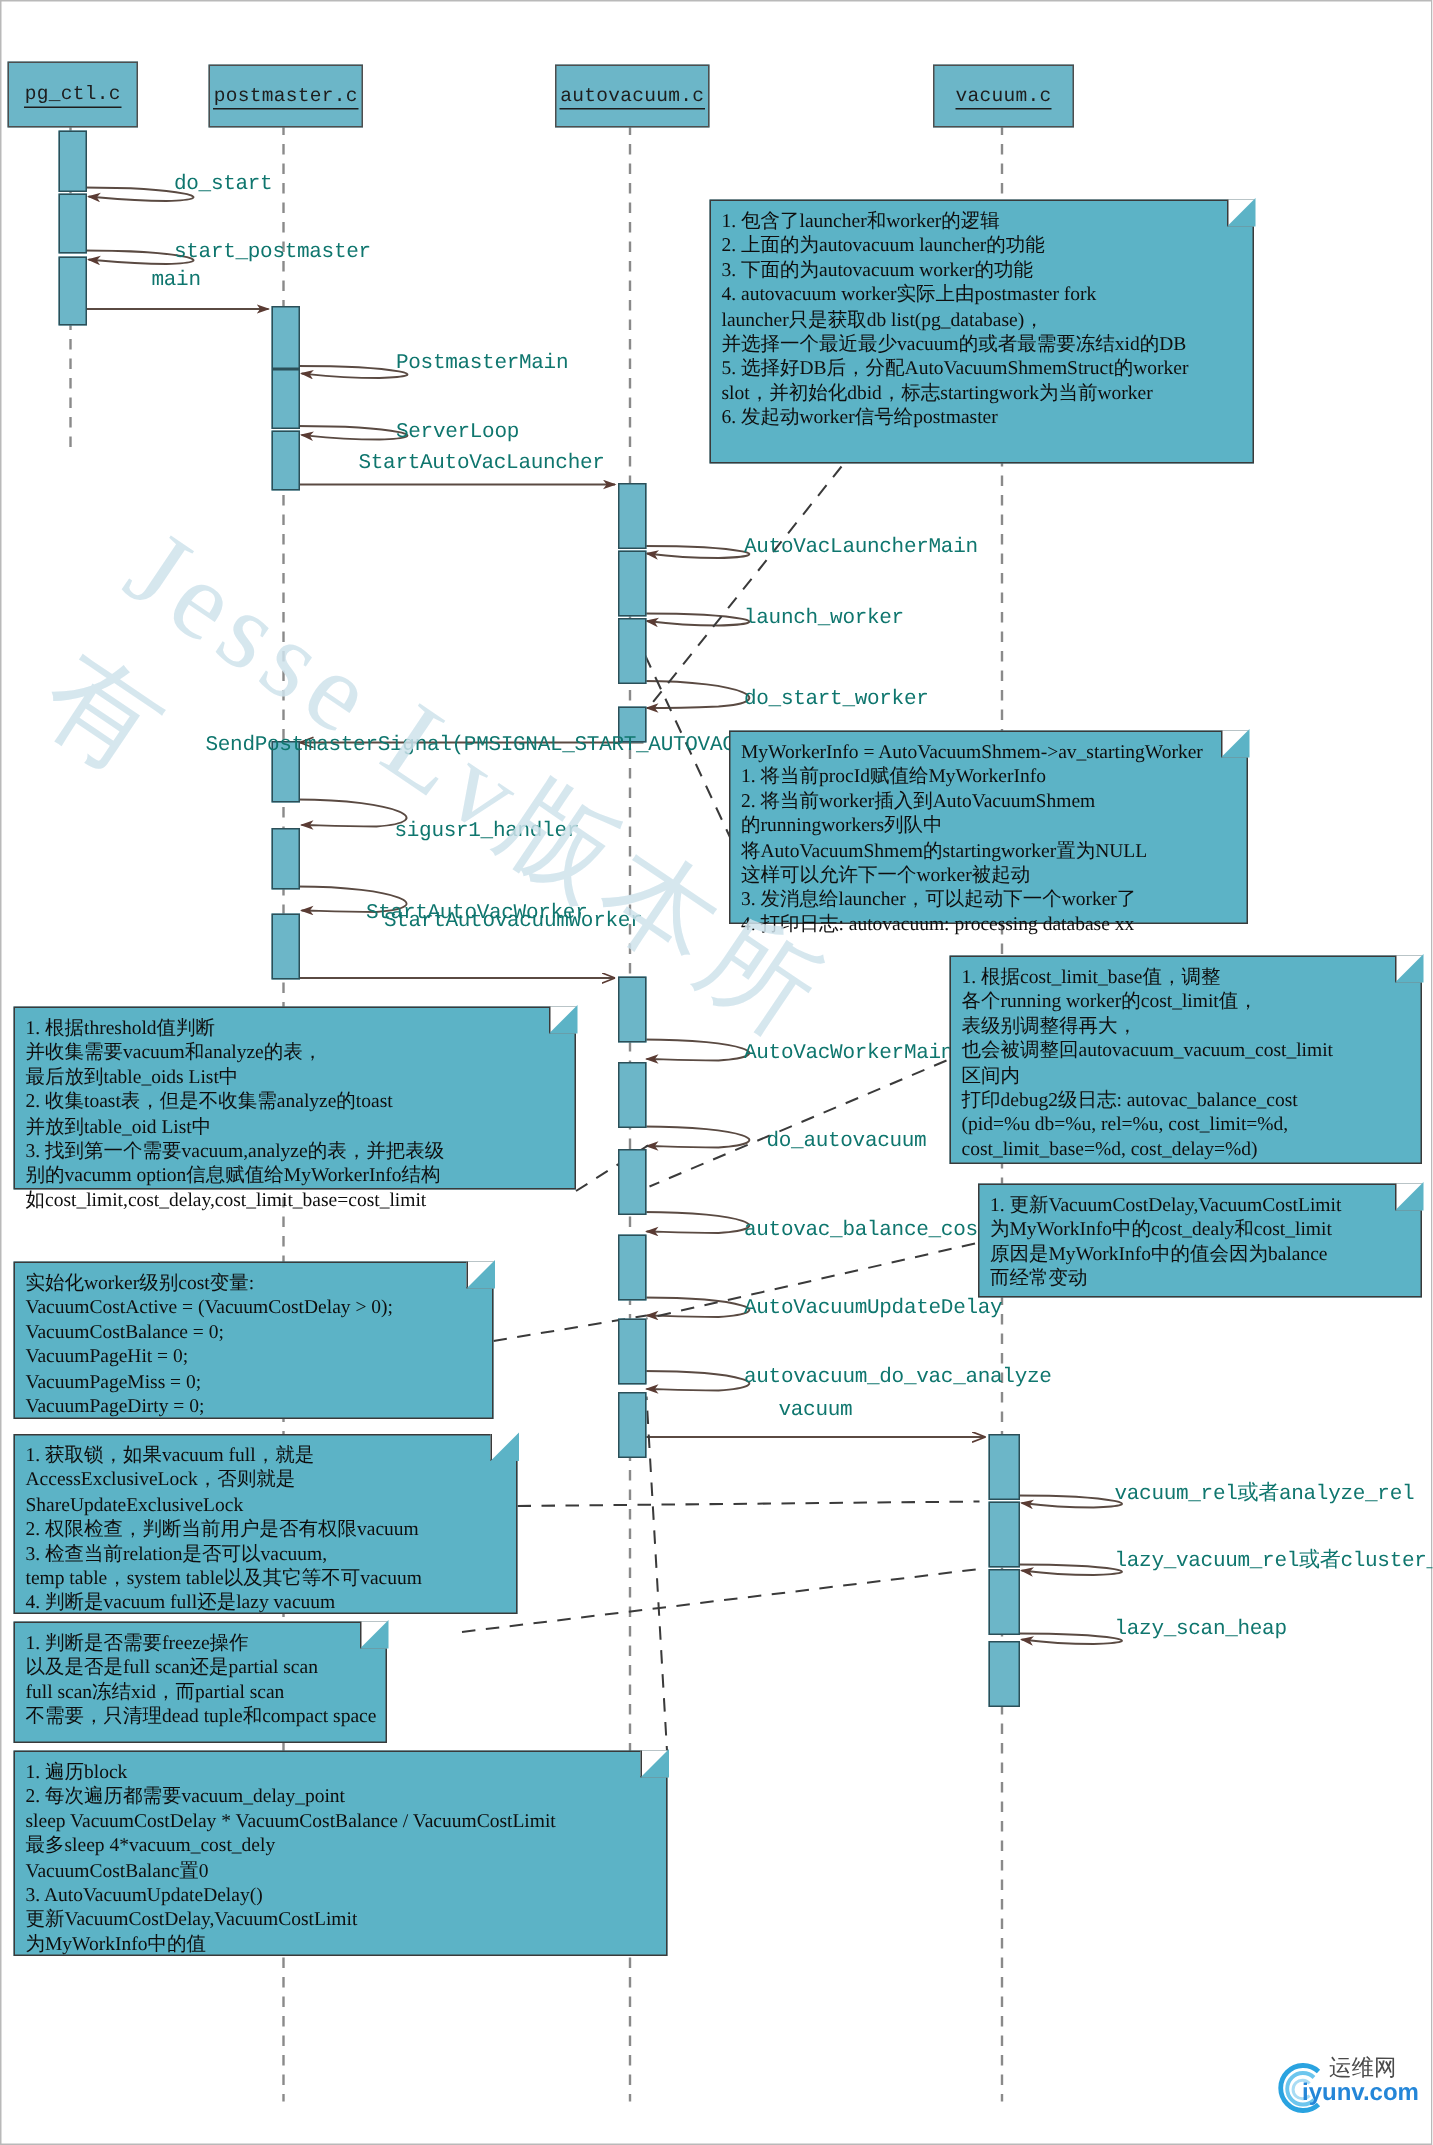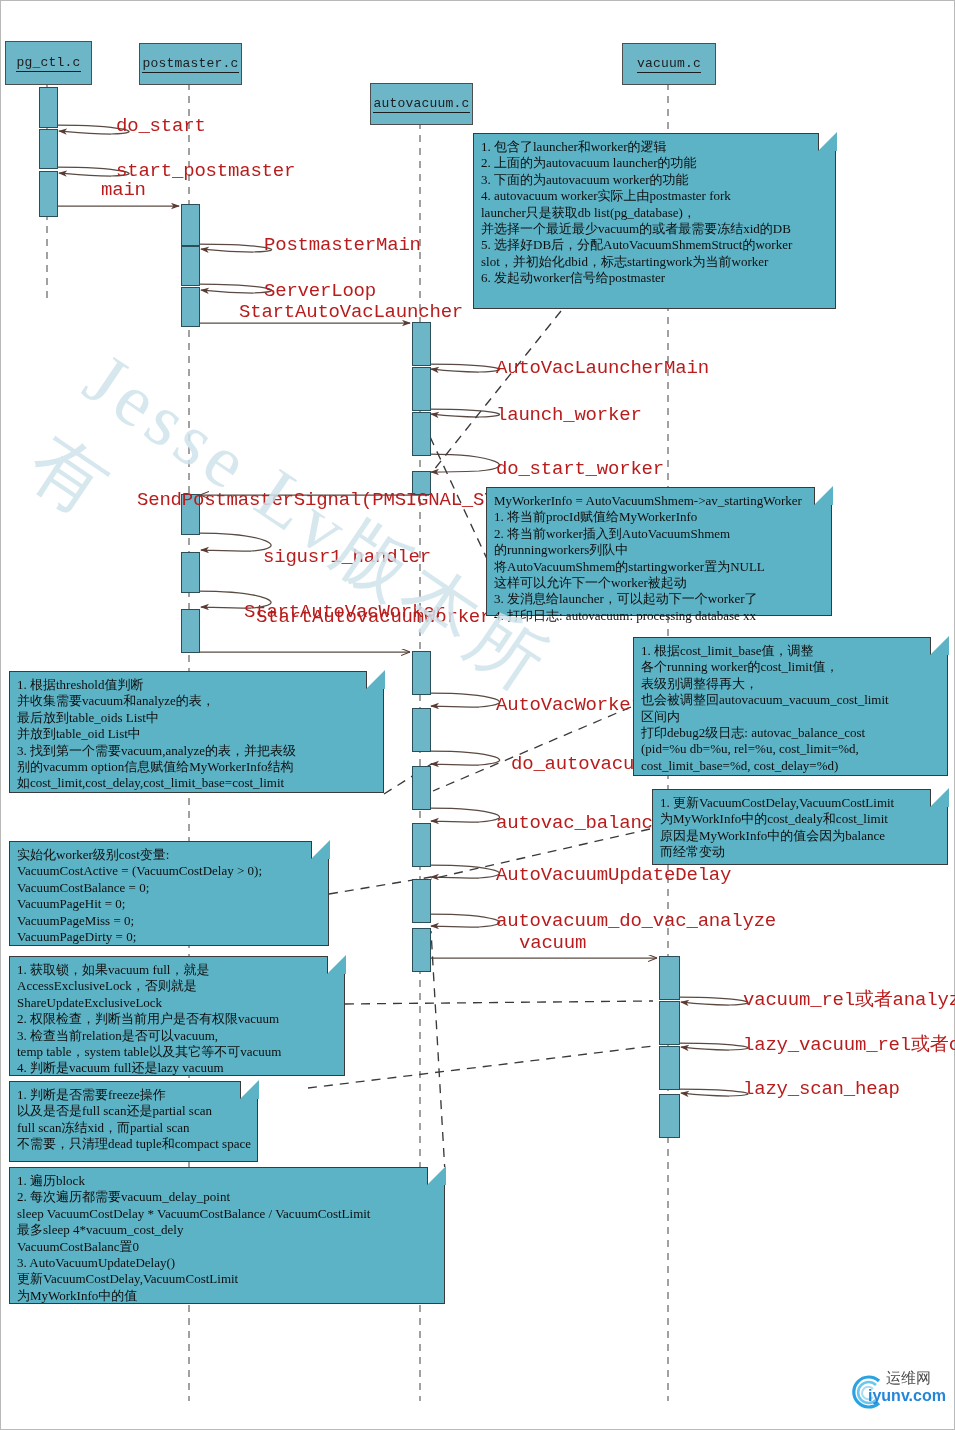--- a/index.html
+++ b/index.html
@@ -18,21 +18,21 @@
     display:flex;align-items:center;justify-content:center;
     font-size:14px;color:#1d1d1d;letter-spacing:.2px;
   }
   .lifehead span{border-bottom:1px solid #1d1d1d;padding-bottom:1px;
     font-family:"Liberation Mono","DejaVu Sans Mono",monospace;font-size:13px;}
 
   
   .act{position:absolute;background:#6cb6c8;border:1px solid #2b4f58;}
 
   
-  .msg{position:absolute;font-size:19px;color:#b91c1c;white-space:nowrap;
+  .msg{position:absolute;font-size:14px;color:#0f766e;white-space:nowrap;
        font-family:"Liberation Mono","DejaVu Sans Mono",monospace;letter-spacing:-.2px;}
 
   
   .note{
     position:absolute;background:#5cb3c6;border:1px solid #3a3a3a;
     font-size:13px;line-height:16.4px;color:#0e0e0e;
     padding:5px 7px 6px 7px;box-sizing:border-box;
     font-family:"Liberation Serif","DejaVu Serif",serif;
   }
   .note .ln{white-space:nowrap;}
@@ -144,21 +144,21 @@
       <line x1="444" y1="1172" x2="430" y2="930"></line>
     </g>
   </svg>
 
   <div class="lifehead" style="left:4px;top:40px;width:85px;height:42px;">
     <span>pg_ctl.c</span>
   </div>
   <div class="lifehead" style="left:138px;top:42px;width:101px;height:40px;">
     <span>postmaster.c</span>
   </div>
-  <div class="lifehead" style="left:369px;top:42px;width:101px;height:40px;margin-top:40px;">
+  <div class="lifehead" style="left:369px;top:42px;width:101px;height:40px;">
     <span>autovacuum.c</span>
   </div>
   <div class="lifehead" style="left:621px;top:42px;width:92px;height:40px;">
     <span>vacuum.c</span>
   </div>
 
   <div id="activations">
       <div class="act" style="left: 38px; top: 86px; width: 17px; height: 39px;"></div>
       <div class="act" style="left: 38px; top: 128px; width: 17px; height: 38px;"></div>
       <div class="act" style="left: 38px; top: 170px; width: 17px; height: 44px;"></div>
@@ -249,20 +249,21 @@
         <div class="ln">1. 更新VacuumCostDelay,VacuumCostLimit</div>
         <div class="ln">为MyWorkInfo中的cost_dealy和cost_limit</div>
         <div class="ln">原因是MyWorkInfo中的值会因为balance</div>
         <div class="ln">而经常变动</div>
       </div>
       <div class="note" style="left: 8px; top: 670px; width: 375px; height: 122px;">
         <div class="fold"></div>
         <div class="ln">1. 根据threshold值判断</div>
         <div class="ln">并收集需要vacuum和analyze的表，</div>
         <div class="ln">最后放到table_oids List中</div>
+        <div class="ln">2. 收集toast表，但是不收集需analyze的toast</div>
         <div class="ln">并放到table_oid List中</div>
         <div class="ln">3. 找到第一个需要vacuum,analyze的表，并把表级</div>
         <div class="ln">别的vacumm option信息赋值给MyWorkerInfo结构</div>
         <div class="ln">如cost_limit,cost_delay,cost_limit_base=cost_limit</div>
       </div>
       <div class="note" style="left: 8px; top: 840px; width: 320px; height: 105px;">
         <div class="fold"></div>
         <div class="ln">实始化worker级别cost变量:</div>
         <div class="ln">VacuumCostActive = (VacuumCostDelay &gt; 0);</div>
         <div class="ln">VacuumCostBalance = 0;</div>

